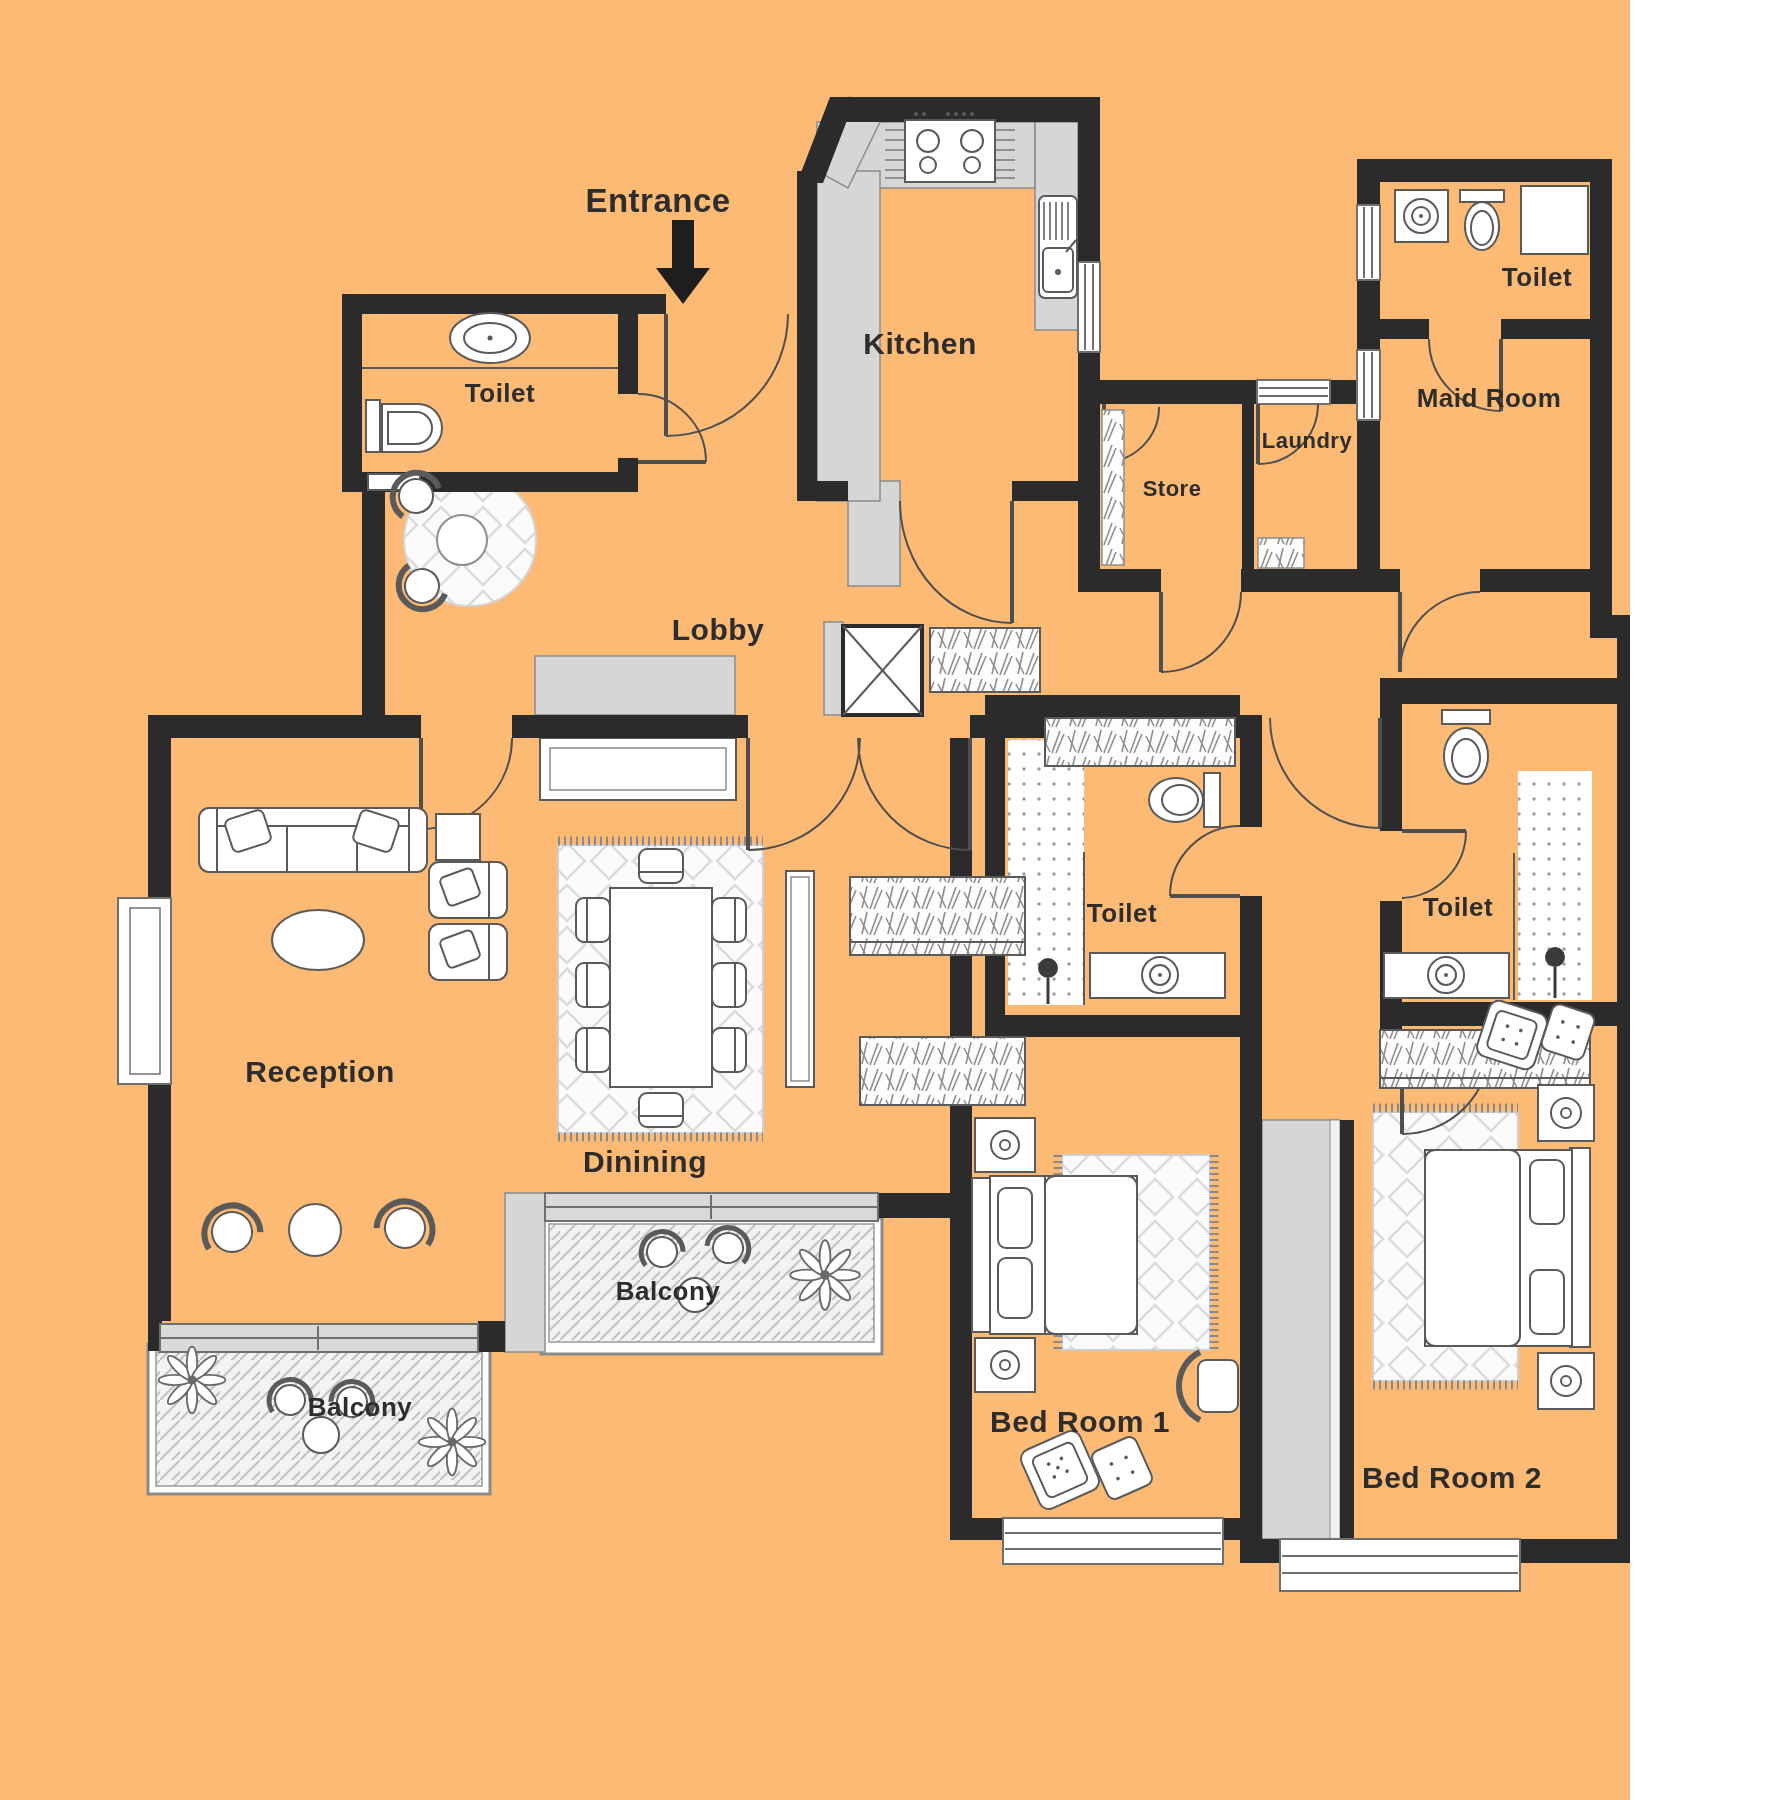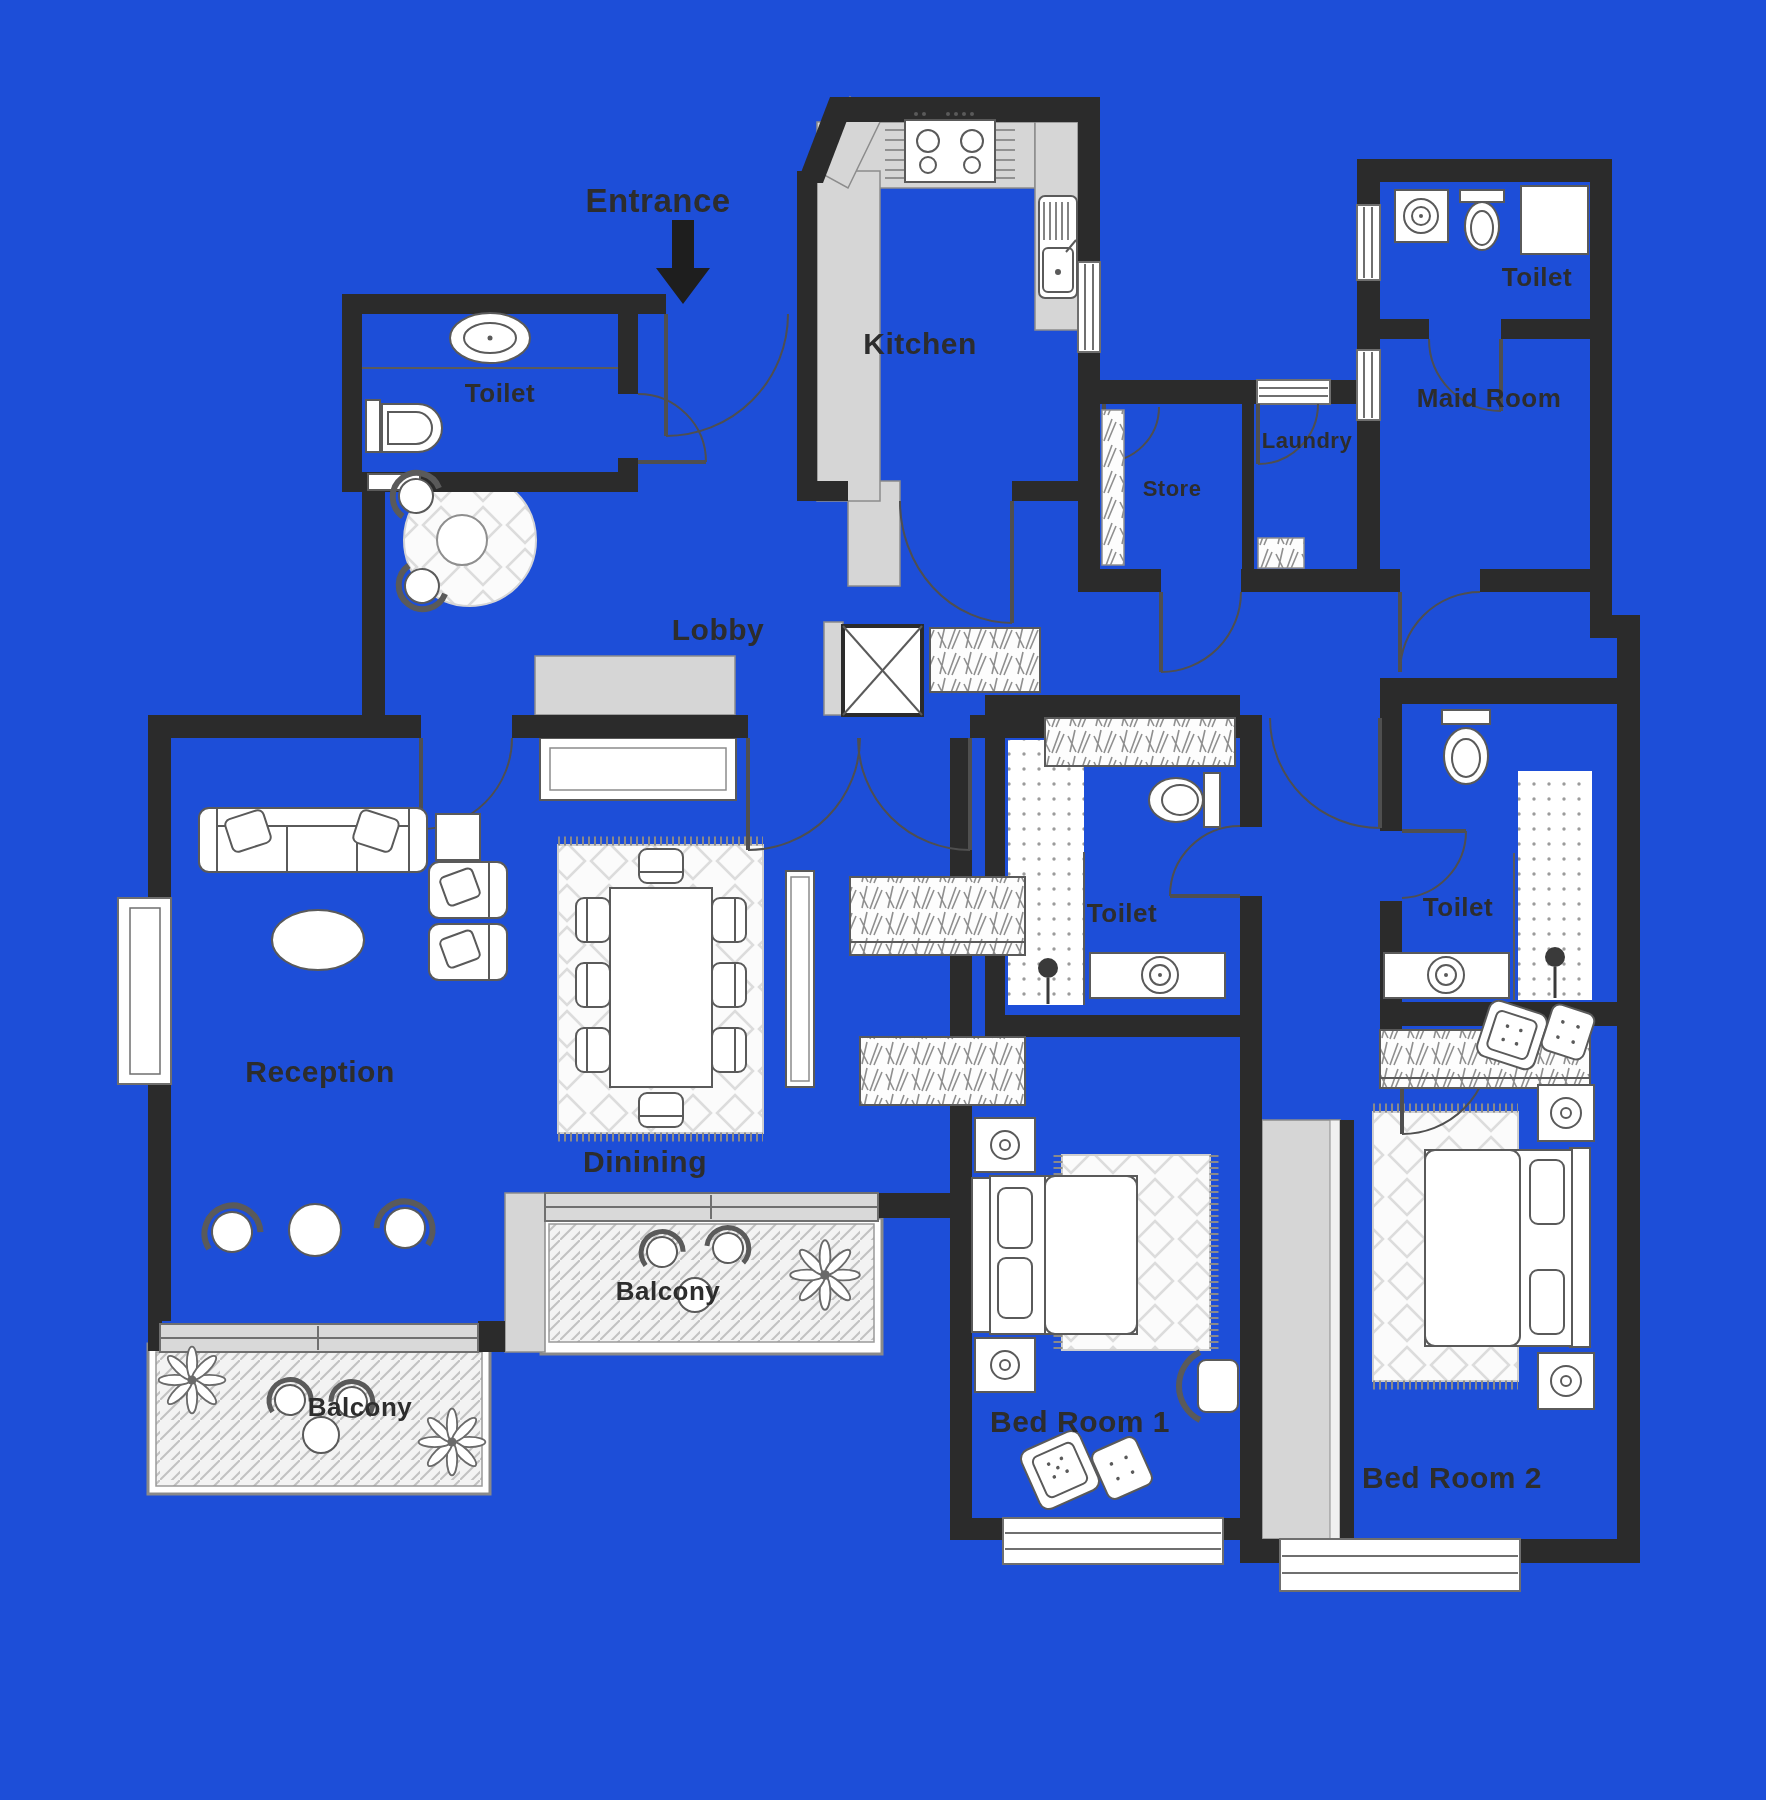--- a/index.html
+++ b/index.html
@@ -1,16 +1,16 @@
 <!DOCTYPE html>
 <html><head>
 <meta charset="utf-8">
 <style>
   html,body{margin:0;padding:0;background:#ffffff;}
-  #stage{position:relative;width:1766px;height:1800px;background:#1d4ed8;overflow:hidden;
+  #stage{position:relative;width:1630px;height:1800px;background:#fdba74;overflow:hidden;
          font-family:"Liberation Sans",sans-serif;}
   svg{position:absolute;left:0;top:0;}
   .wall{fill:#2b2b2b;}
   .furn{fill:#ffffff;stroke:#5a5a5a;stroke-width:2;}
   .furnln{stroke:#5a5a5a;stroke-width:2;fill:none;}
   .gray{fill:#d6d6d6;stroke:#8c8c8c;stroke-width:1.5;}
   .door{stroke:#4f4f4f;stroke-width:2;fill:none;}
   .leaf{stroke:#4f4f4f;stroke-width:4;}
   .winln{stroke:#6f6f6f;stroke-width:2;}
   .winbox{fill:#ffffff;stroke:#6f6f6f;stroke-width:2;}

